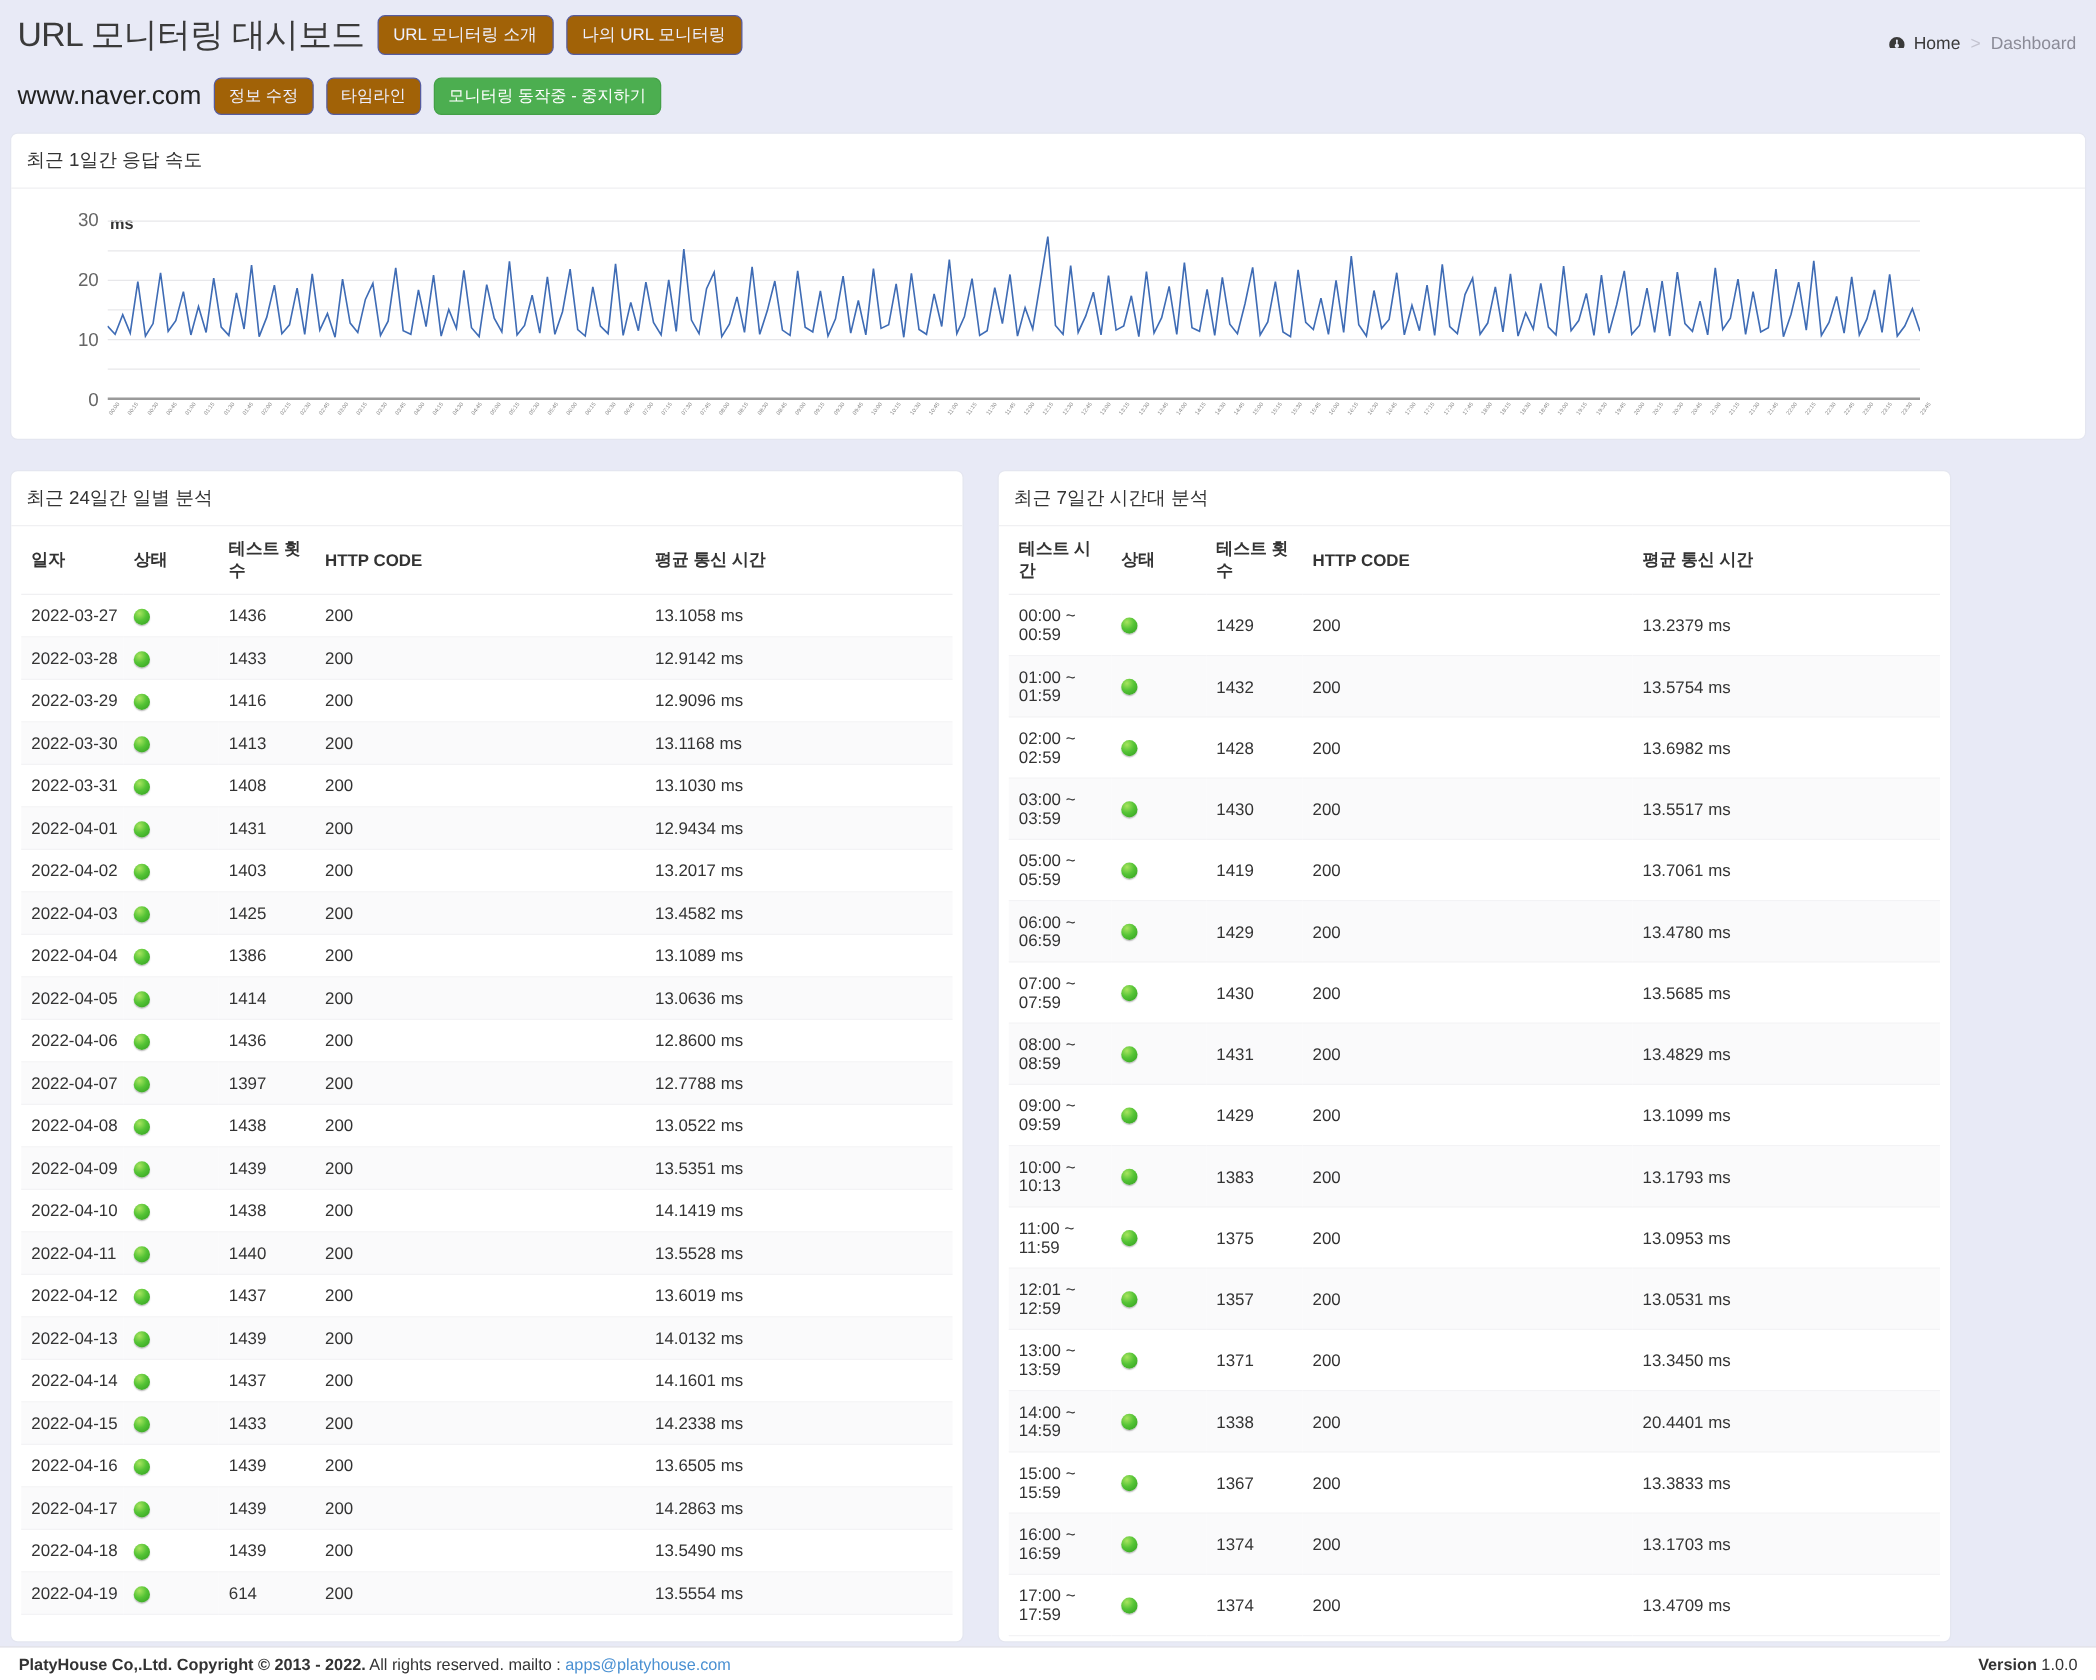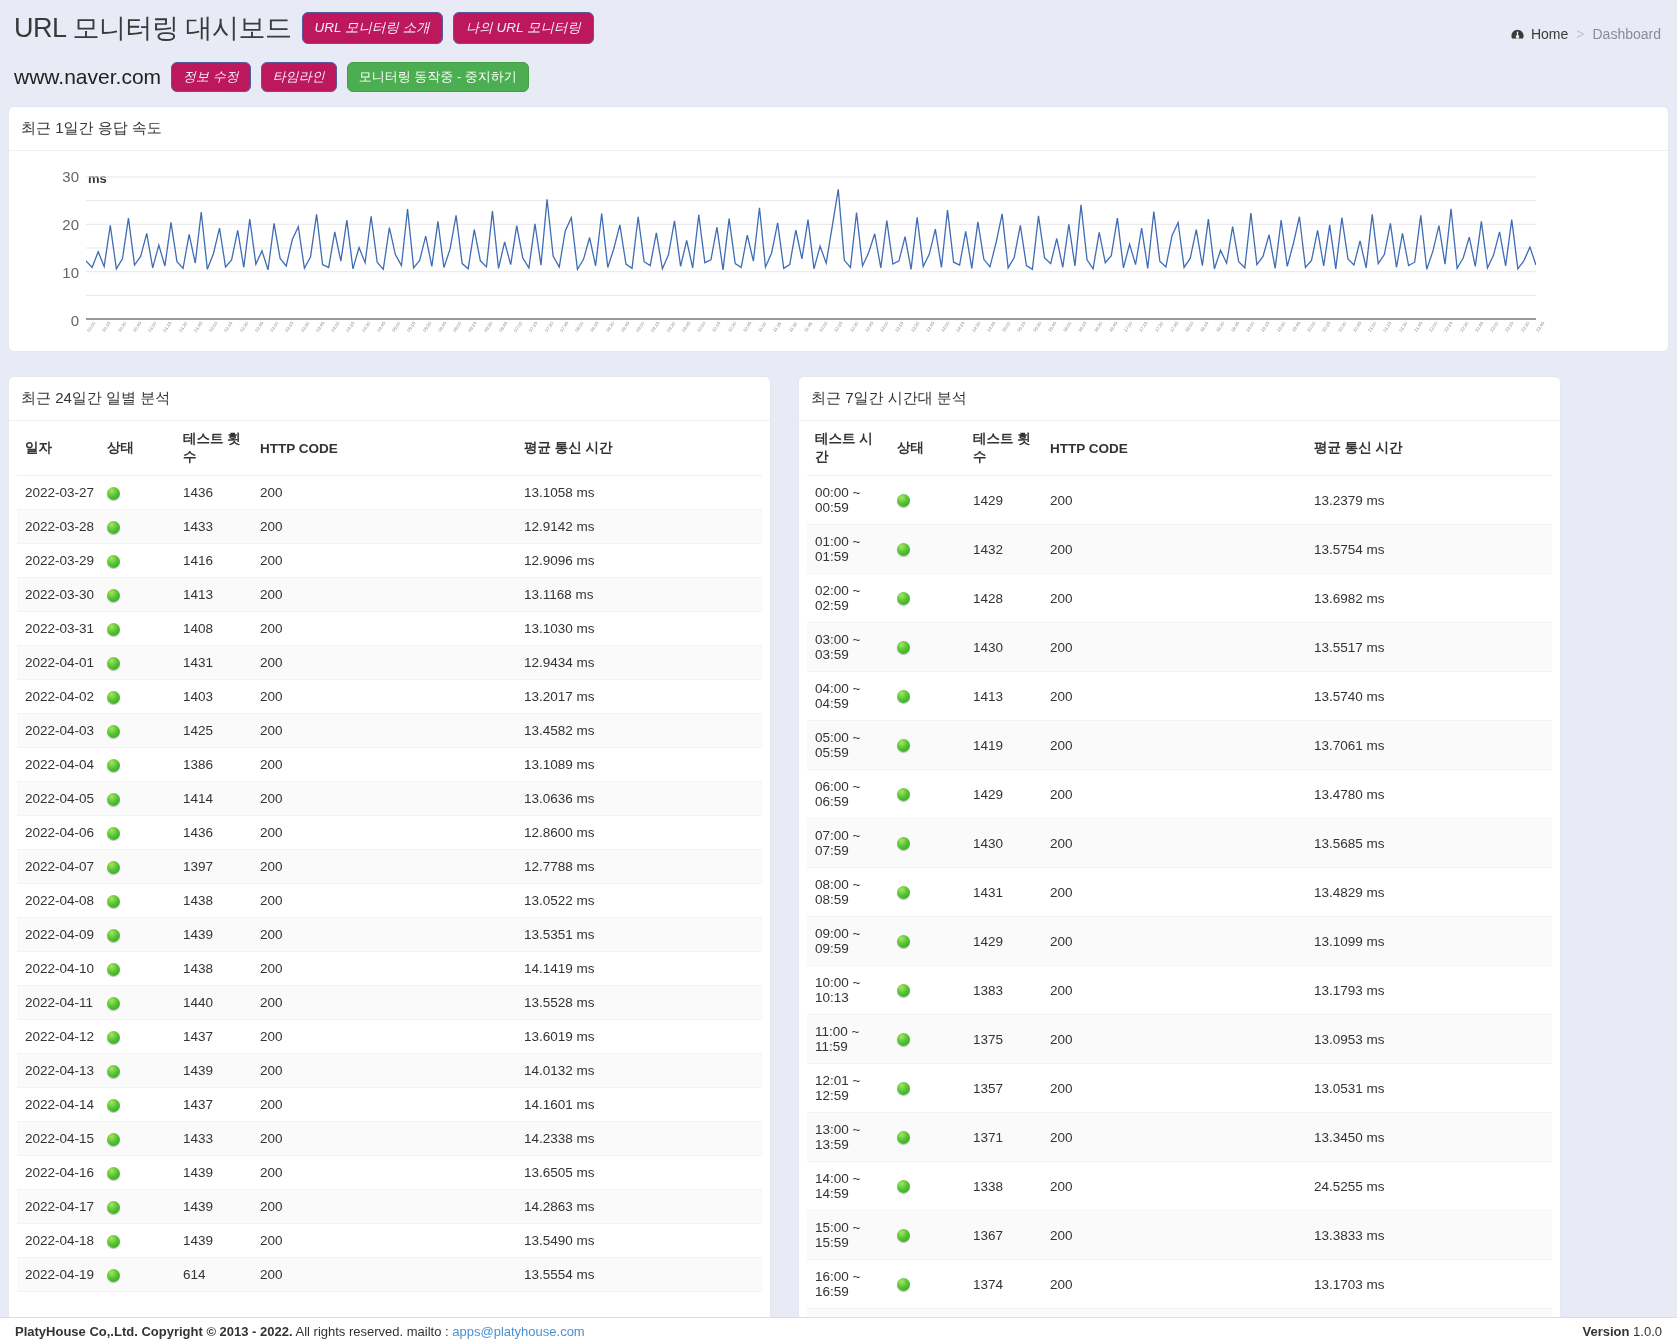--- a/index.html
+++ b/index.html
@@ -9,21 +9,21 @@
     background: #e8eaf6;
     color: #333;
     position: relative;
     overflow: hidden;
   }
   
   .page-header { display:flex; align-items:flex-start; justify-content:space-between; padding:10px 16px 0 14px; }
   .title-row { display:flex; align-items:center; }
   .page-title { font-size:27px; font-weight:500; color:#3a3a3a; letter-spacing:-0.5px; }
   .btn { display:inline-block; border:none; border-radius:6px; font-size:13.5px; padding:6px 12px; cursor:pointer; font-family:inherit; }
-  .btn-indigo { background:#be185d; color:#eef0ff; border:1px solid #565b9e;font-style:italic; }
+  .btn-indigo { background:#a16207; color:#eef0ff; border:1px solid #565b9e; }
   .btn-green  { background:#4cae50; color:#ffffff; border:1px solid #43a047; }
   .title-row .btn { margin-left:10px; }
   .breadcrumb { display:flex; align-items:center; gap:8px; font-size:14px; margin-top:16px; }
   .crumb-home { color:#3a3a3a; text-decoration:none; display:flex; align-items:center; gap:6px; }
   .crumb-sep { color:#c3c3cf; }
   .crumb-current { color:#8b8b97; }
   
   .site-row { display:flex; align-items:center; padding:16px 14px 0 14px; }
   .site-url { font-size:21px; color:#222; }
   .site-row .btn { margin-left:10px; font-size:13px; padding:5px 11px; }
@@ -439,27 +439,20 @@
             <td class="c4">13.6982 ms</td>
           </tr>
           <tr>
             <td class="c0">03:00 ~ 03:59</td>
             <td class="c1"><span class="dot"></span></td>
             <td class="c2">1430</td>
             <td class="c3">200</td>
             <td class="c4">13.5517 ms</td>
           </tr>
           <tr>
-            <td class="c0">04:00 ~ 04:59</td>
-            <td class="c1"><span class="dot"></span></td>
-            <td class="c2">1413</td>
-            <td class="c3">200</td>
-            <td class="c4">13.5740 ms</td>
-          </tr>
-          <tr>
             <td class="c0">05:00 ~ 05:59</td>
             <td class="c1"><span class="dot"></span></td>
             <td class="c2">1419</td>
             <td class="c3">200</td>
             <td class="c4">13.7061 ms</td>
           </tr>
           <tr>
             <td class="c0">06:00 ~ 06:59</td>
             <td class="c1"><span class="dot"></span></td>
             <td class="c2">1429</td>
@@ -513,21 +506,21 @@
             <td class="c1"><span class="dot"></span></td>
             <td class="c2">1371</td>
             <td class="c3">200</td>
             <td class="c4">13.3450 ms</td>
           </tr>
           <tr>
             <td class="c0">14:00 ~ 14:59</td>
             <td class="c1"><span class="dot"></span></td>
             <td class="c2">1338</td>
             <td class="c3">200</td>
-            <td class="c4">24.5255 ms</td>
+            <td class="c4">20.4401 ms</td>
           </tr>
           <tr>
             <td class="c0">15:00 ~ 15:59</td>
             <td class="c1"><span class="dot"></span></td>
             <td class="c2">1367</td>
             <td class="c3">200</td>
             <td class="c4">13.3833 ms</td>
           </tr>
           <tr>
             <td class="c0">16:00 ~ 16:59</td>

